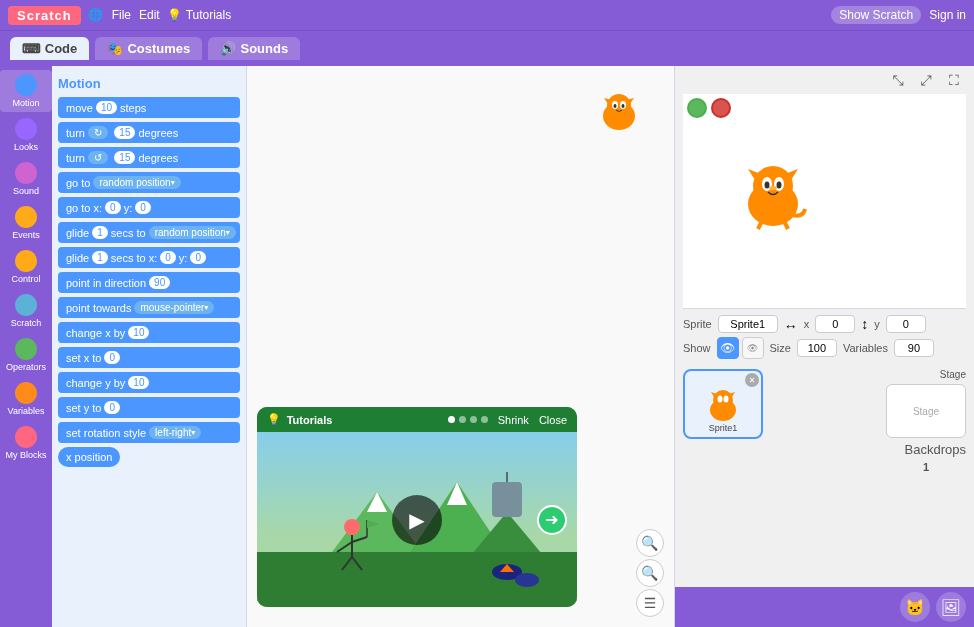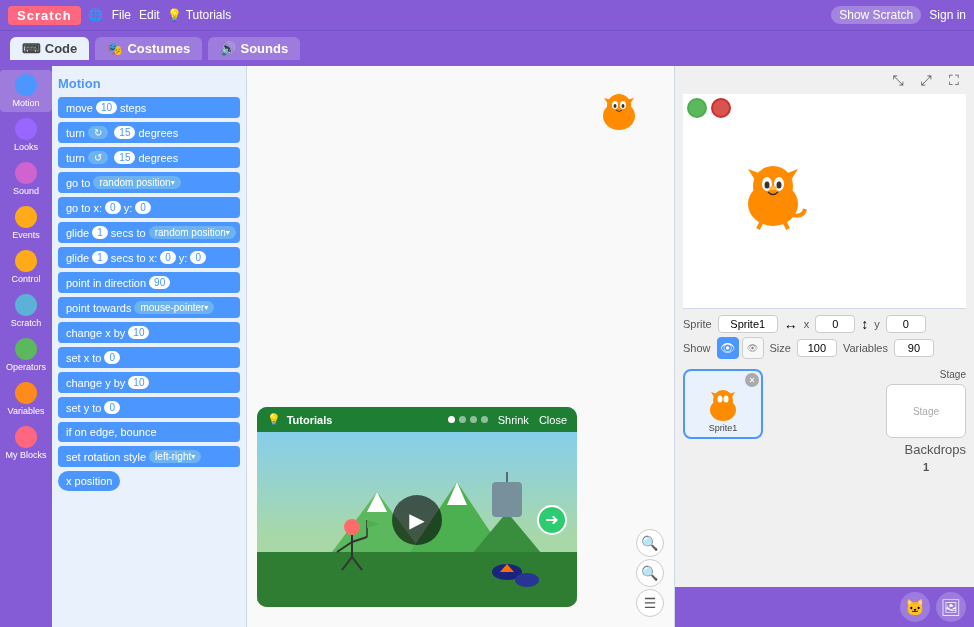--- a/index.html
+++ b/index.html
@@ -445,23 +445,20 @@
     <div class="block motion">
       <span>change y by </span>
       <span class="block-num">10</span>
     </div>
 
     <div class="block motion">
       <span>set y to </span>
       <span class="block-num">0</span>
     </div>
 
-    <div class="block motion">
-      <span>if on edge, bounce</span>
-    </div>
 
     <div class="block motion">
       <span>set rotation style </span>
       <span class="block-dropdown">left-right</span>
     </div>
 
     <div class="block motion" style="border-radius:12px; width:fit-content;">
       <span>x position</span>
     </div>
 

